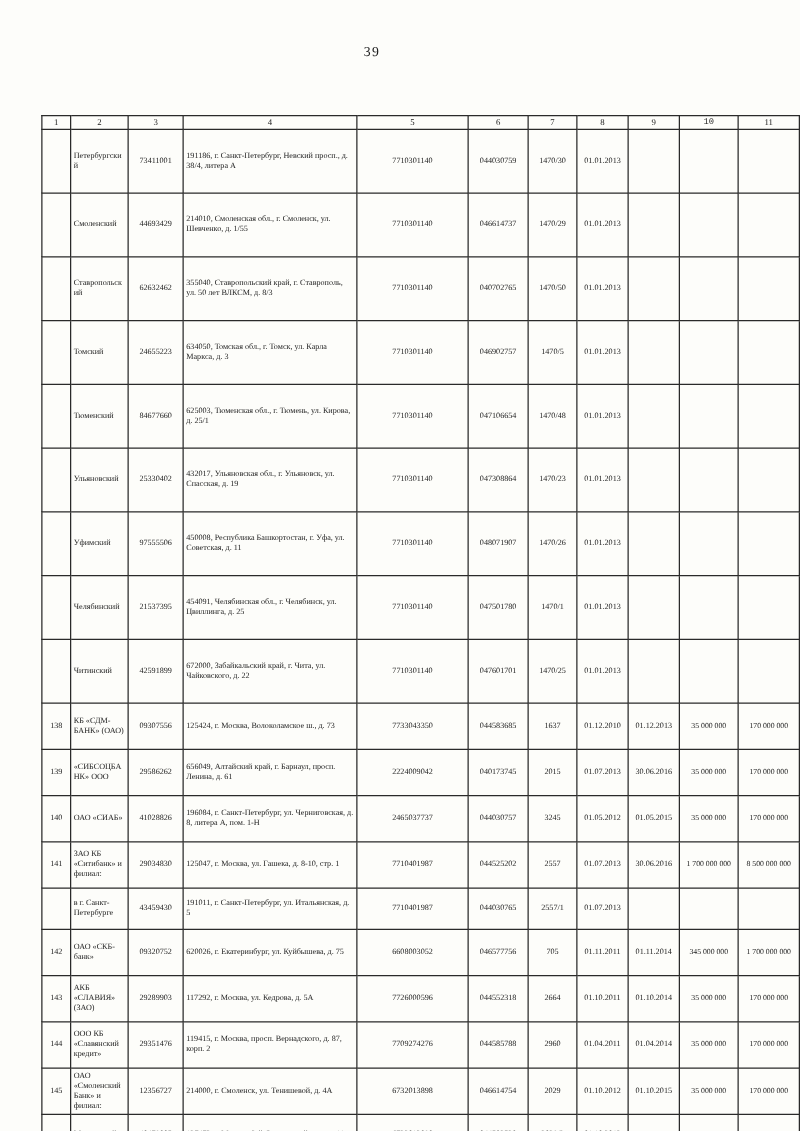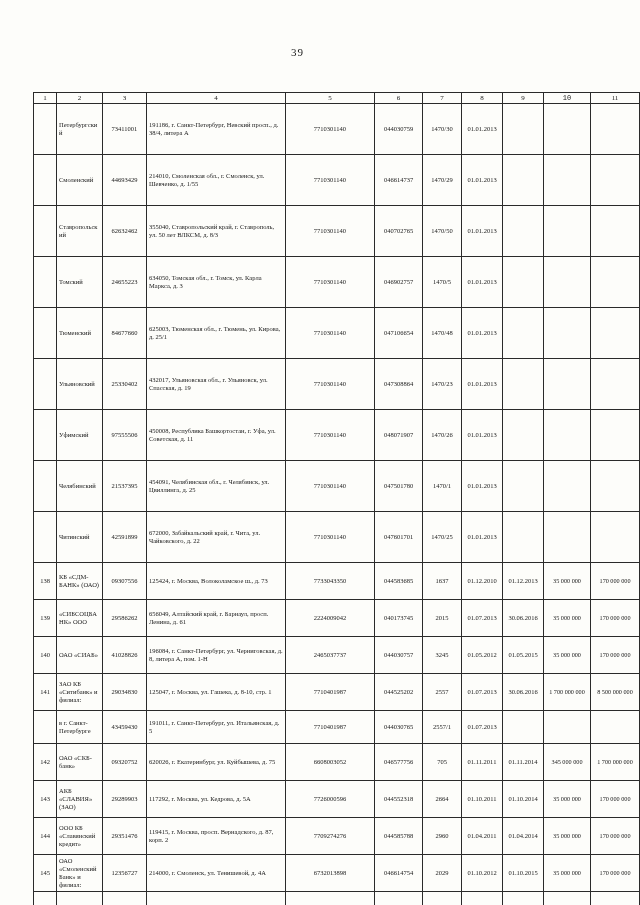--- a/index.html
+++ b/index.html
@@ -10,21 +10,21 @@
   }
   .page{
     position:relative;
     width:640px;height:905px;
     background:#fdfdfa;
     color:#161616;
     overflow:hidden;
   }
   .page-number{
     position:absolute;
-    top:46px;left:291px;
+    top:36px;left:291px;
     font-size:11px;
     letter-spacing:1px;
     color:#1b1b1b;
   }
   table.doc-table{
     position:absolute;
     left:33px;top:92px;
     width:595px;
     border-collapse:collapse;
     table-layout:fixed;

